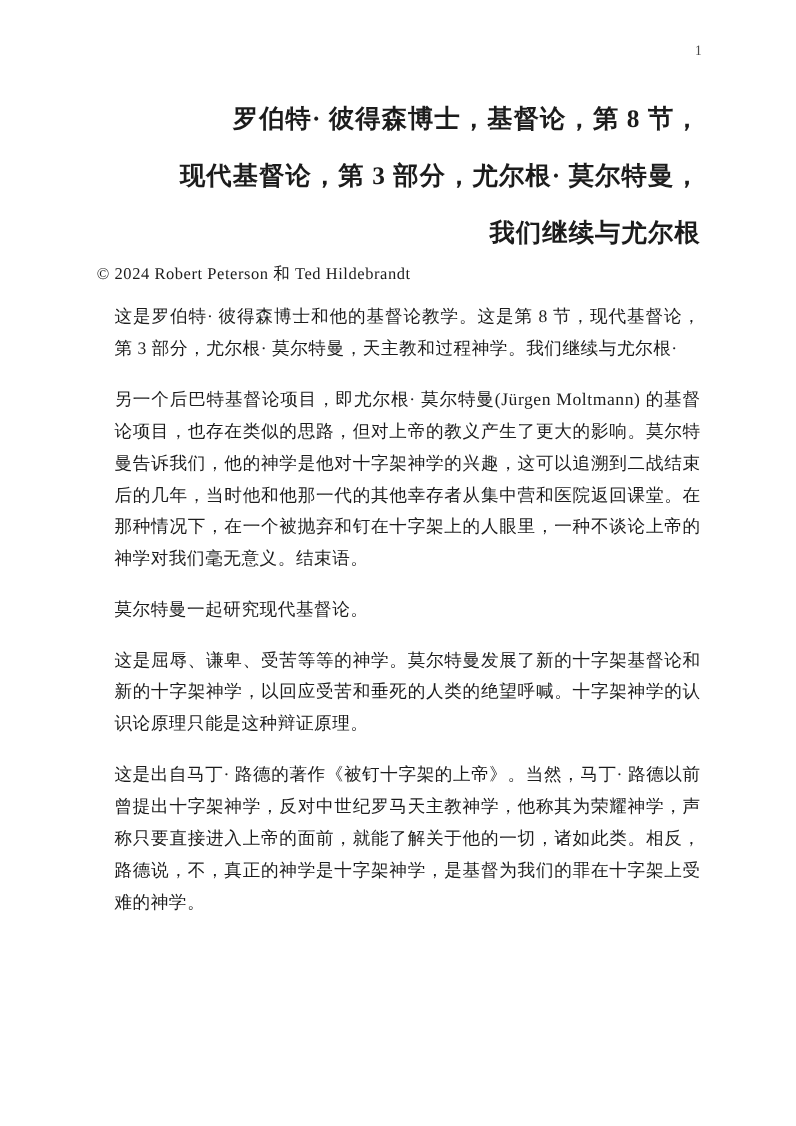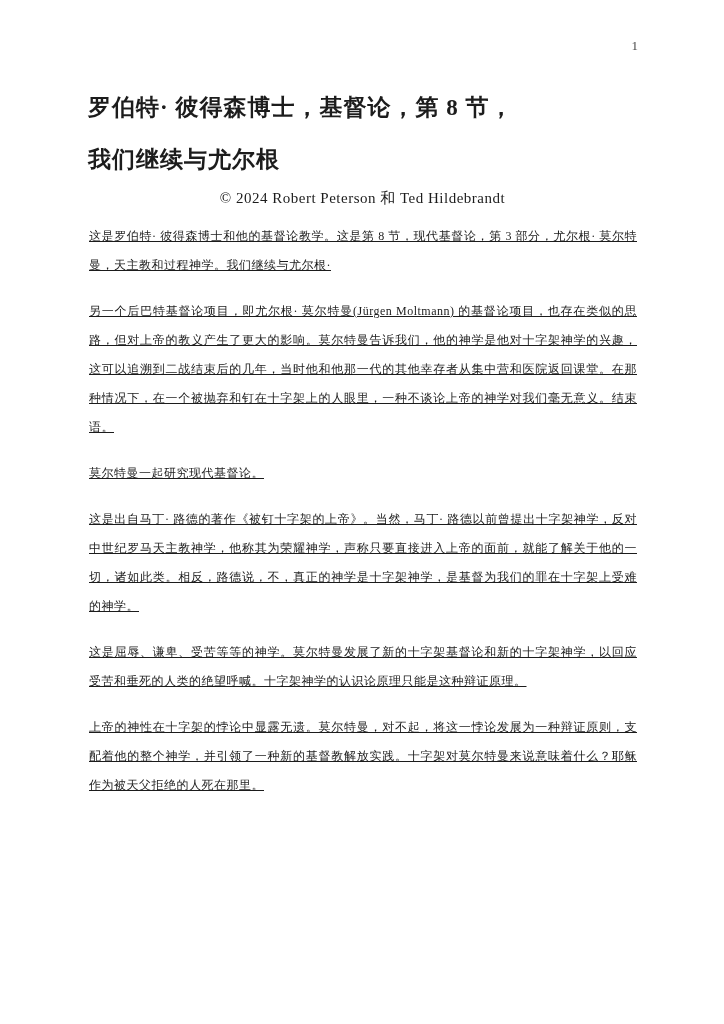--- a/index.html
+++ b/index.html
@@ -26,67 +26,65 @@
     line-height: 16px;
     color: var(--page-number, #4a4a4a);
   }
   .content {
     padding: 82px 87px 0 88px;
   }
   .doc-title {
     margin: 0;
     font-size: 23px;
     font-weight: 700;
-    text-align: left;
+    text-align: right;
     line-height: 52px;
     letter-spacing: 1px;
   }
   .title-line {
     display: block;
     white-space: nowrap;
   }
   .byline {
-    text-align: center;
     font-size: 15px;
     line-height: 24px;
     margin: 0 0 12px 0;
     letter-spacing: 0.5px;
   }
   .body-para {
-    margin: 0 0 17px 1px;
-    font-size: 12px;
+    margin: 0 0 17px 16px;
+    font-size: 16px;
     line-height: 29px;
     text-align: justify;
     text-justify: inter-ideograph;
     letter-spacing: 0.5px;
-    text-decoration: underline;
   }
 </style>
 </head>
 <body>
 
 <div class="page">
 
   <div class="page-number">1</div>
 
   <div class="content">
 
     <h1 class="doc-title">
       <span class="title-line">罗伯特· 彼得森博士，基督论，第 8 节，</span>
+      <span class="title-line">现代基督论，第 3 部分，尤尔根· 莫尔特曼，</span>
       <span class="title-line">我们继续与尤尔根</span>
     </h1>
 
     <div class="byline">© 2024 Robert Peterson 和 Ted Hildebrandt</div>
 
     <p class="body-para">这是罗伯特· 彼得森博士和他的基督论教学。这是第 8 节，现代基督论，第 3 部分，尤尔根· 莫尔特曼，天主教和过程神学。我们继续与尤尔根·</p>
 
     <p class="body-para">另一个后巴特基督论项目，即尤尔根· 莫尔特曼(Jürgen Moltmann) 的基督论项目，也存在类似的思路，但对上帝的教义产生了更大的影响。莫尔特曼告诉我们，他的神学是他对十字架神学的兴趣，这可以追溯到二战结束后的几年，当时他和他那一代的其他幸存者从集中营和医院返回课堂。在那种情况下，在一个被抛弃和钉在十字架上的人眼里，一种不谈论上帝的神学对我们毫无意义。结束语。</p>
 
     <p class="body-para">莫尔特曼一起研究现代基督论。</p>
 
+    <p class="body-para">这是屈辱、谦卑、受苦等等的神学。莫尔特曼发展了新的十字架基督论和新的十字架神学，以回应受苦和垂死的人类的绝望呼喊。十字架神学的认识论原理只能是这种辩证原理。</p>
+
     <p class="body-para">这是出自马丁· 路德的著作《被钉十字架的上帝》。当然，马丁· 路德以前曾提出十字架神学，反对中世纪罗马天主教神学，他称其为荣耀神学，声称只要直接进入上帝的面前，就能了解关于他的一切，诸如此类。相反，路德说，不，真正的神学是十字架神学，是基督为我们的罪在十字架上受难的神学。</p>
 
-    <p class="body-para">这是屈辱、谦卑、受苦等等的神学。莫尔特曼发展了新的十字架基督论和新的十字架神学，以回应受苦和垂死的人类的绝望呼喊。十字架神学的认识论原理只能是这种辩证原理。</p>
-
-    <p class="body-para">上帝的神性在十字架的悖论中显露无遗。莫尔特曼，对不起，将这一悖论发展为一种辩证原则，支配着他的整个神学，并引领了一种新的基督教解放实践。十字架对莫尔特曼来说意味着什么？耶稣作为被天父拒绝的人死在那里。</p>
 
   </div>
 </div>
 
 </body></html>

